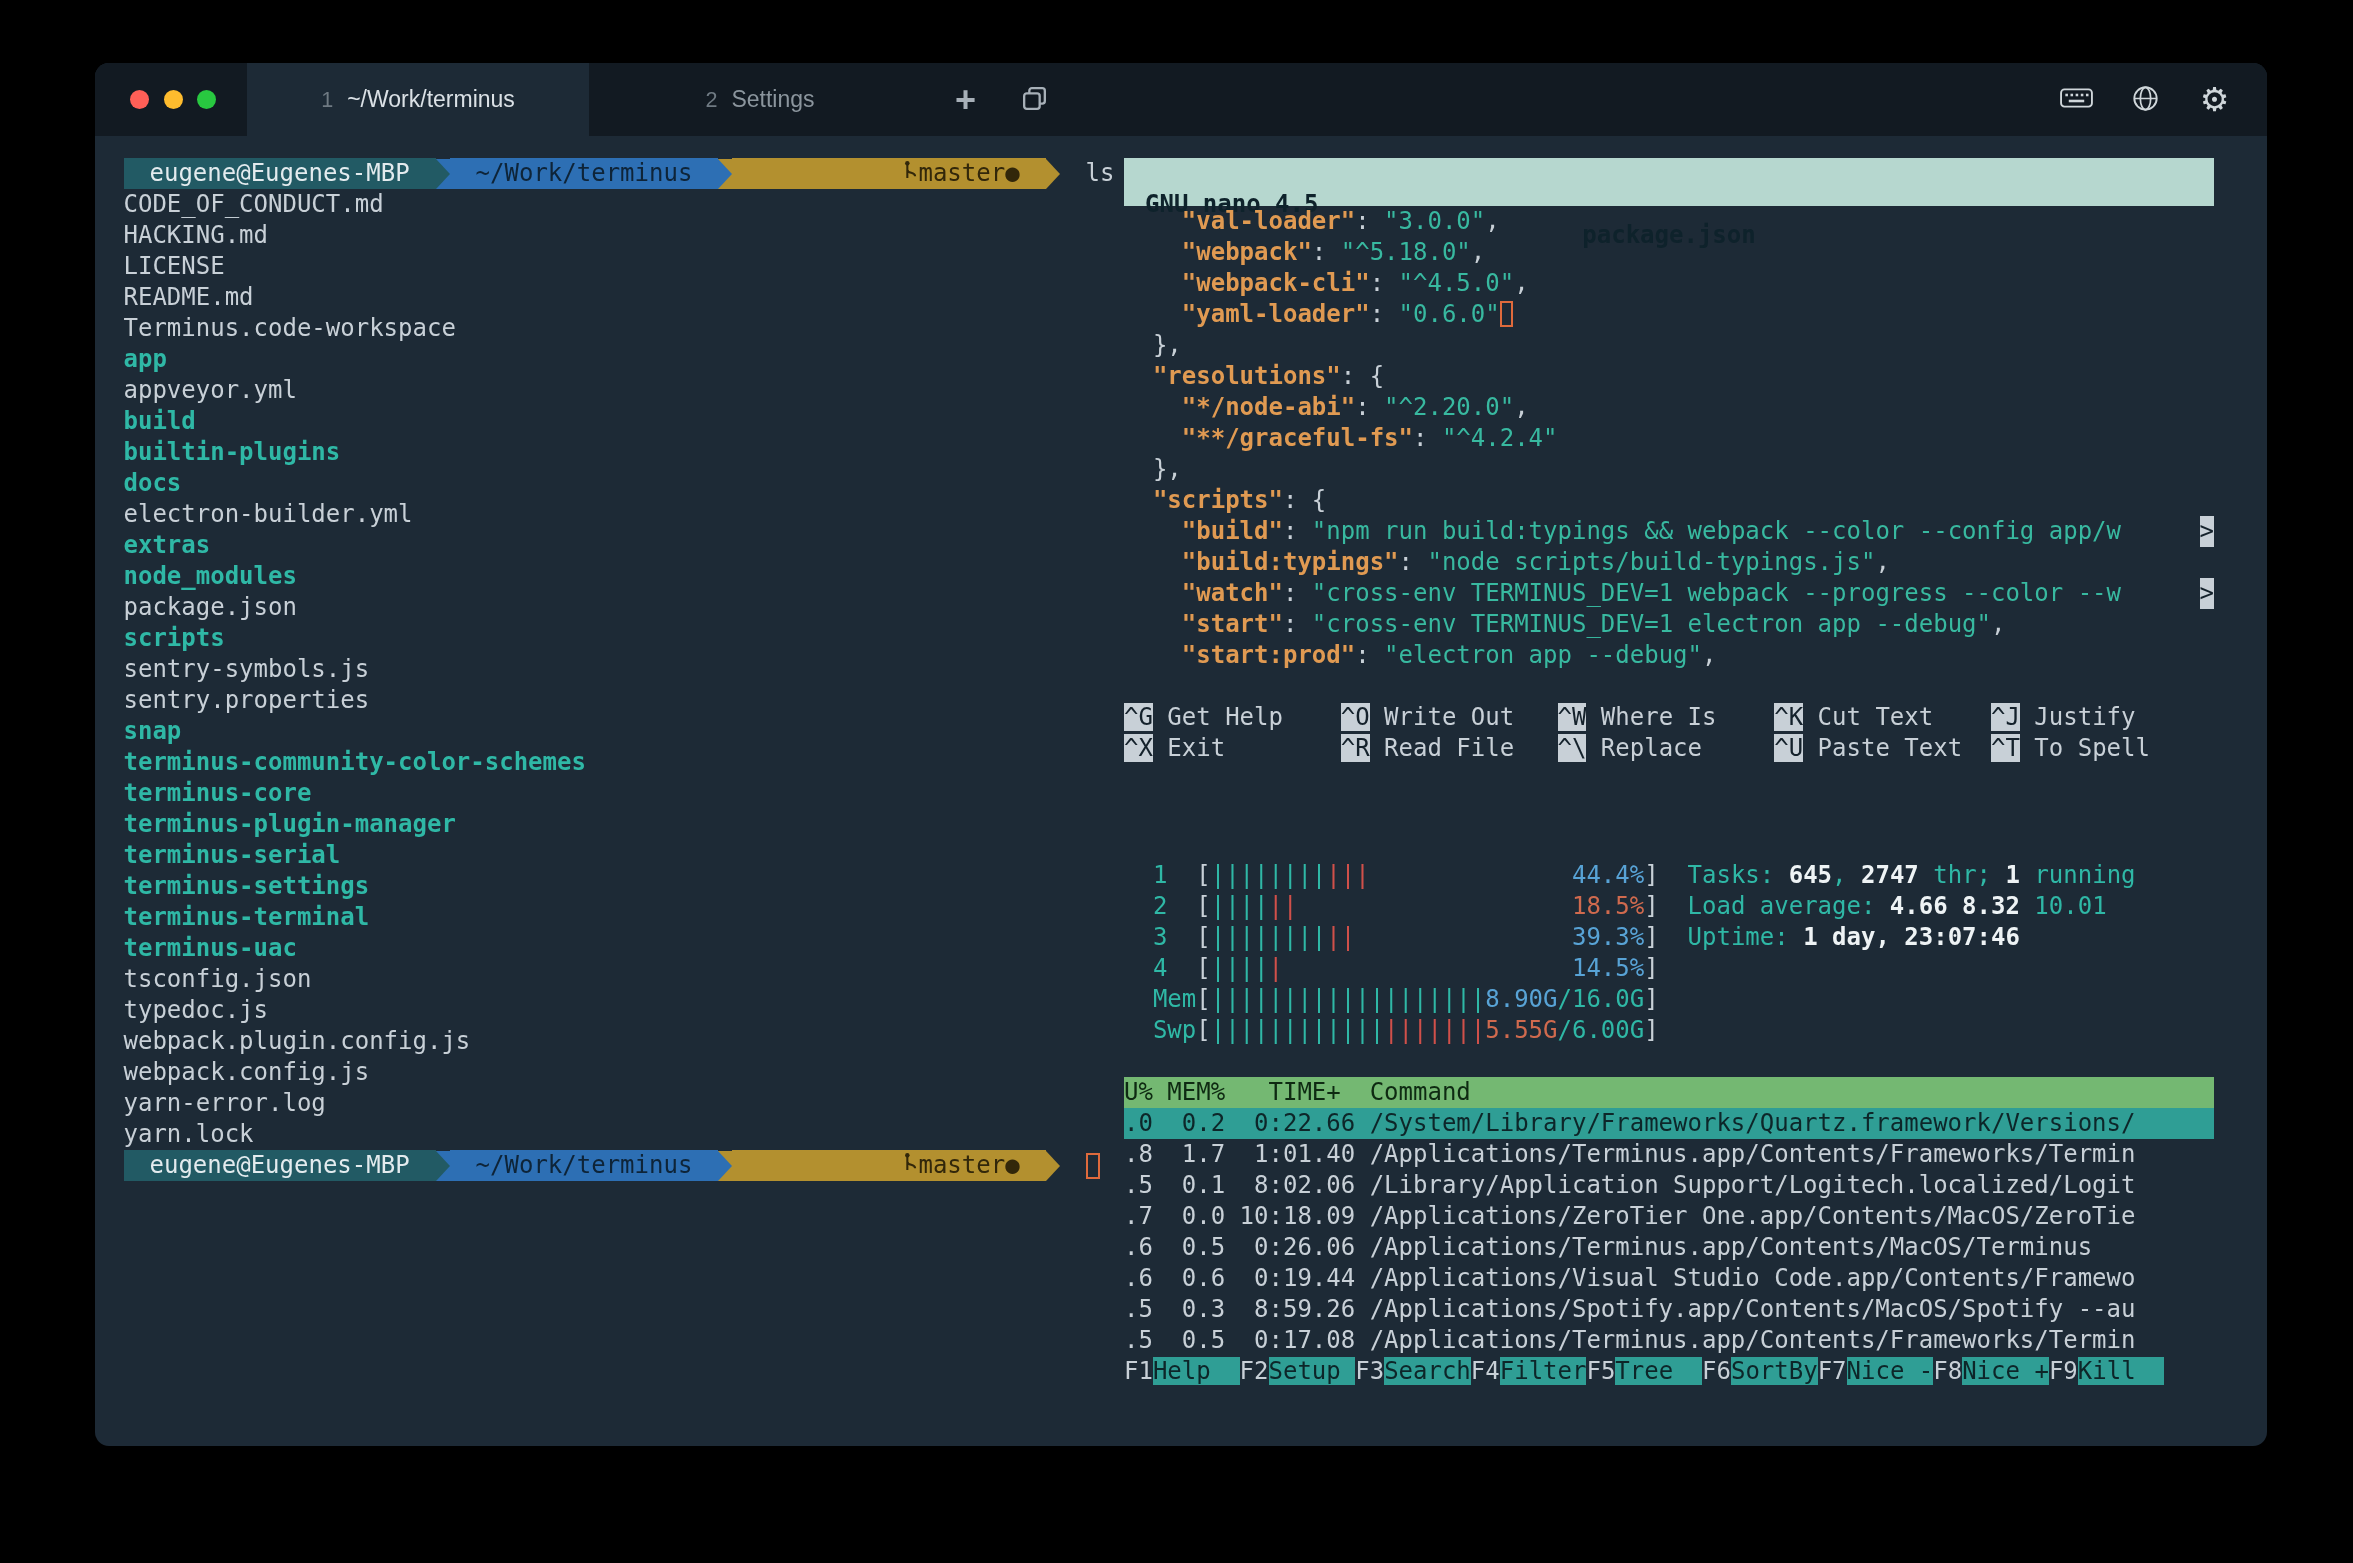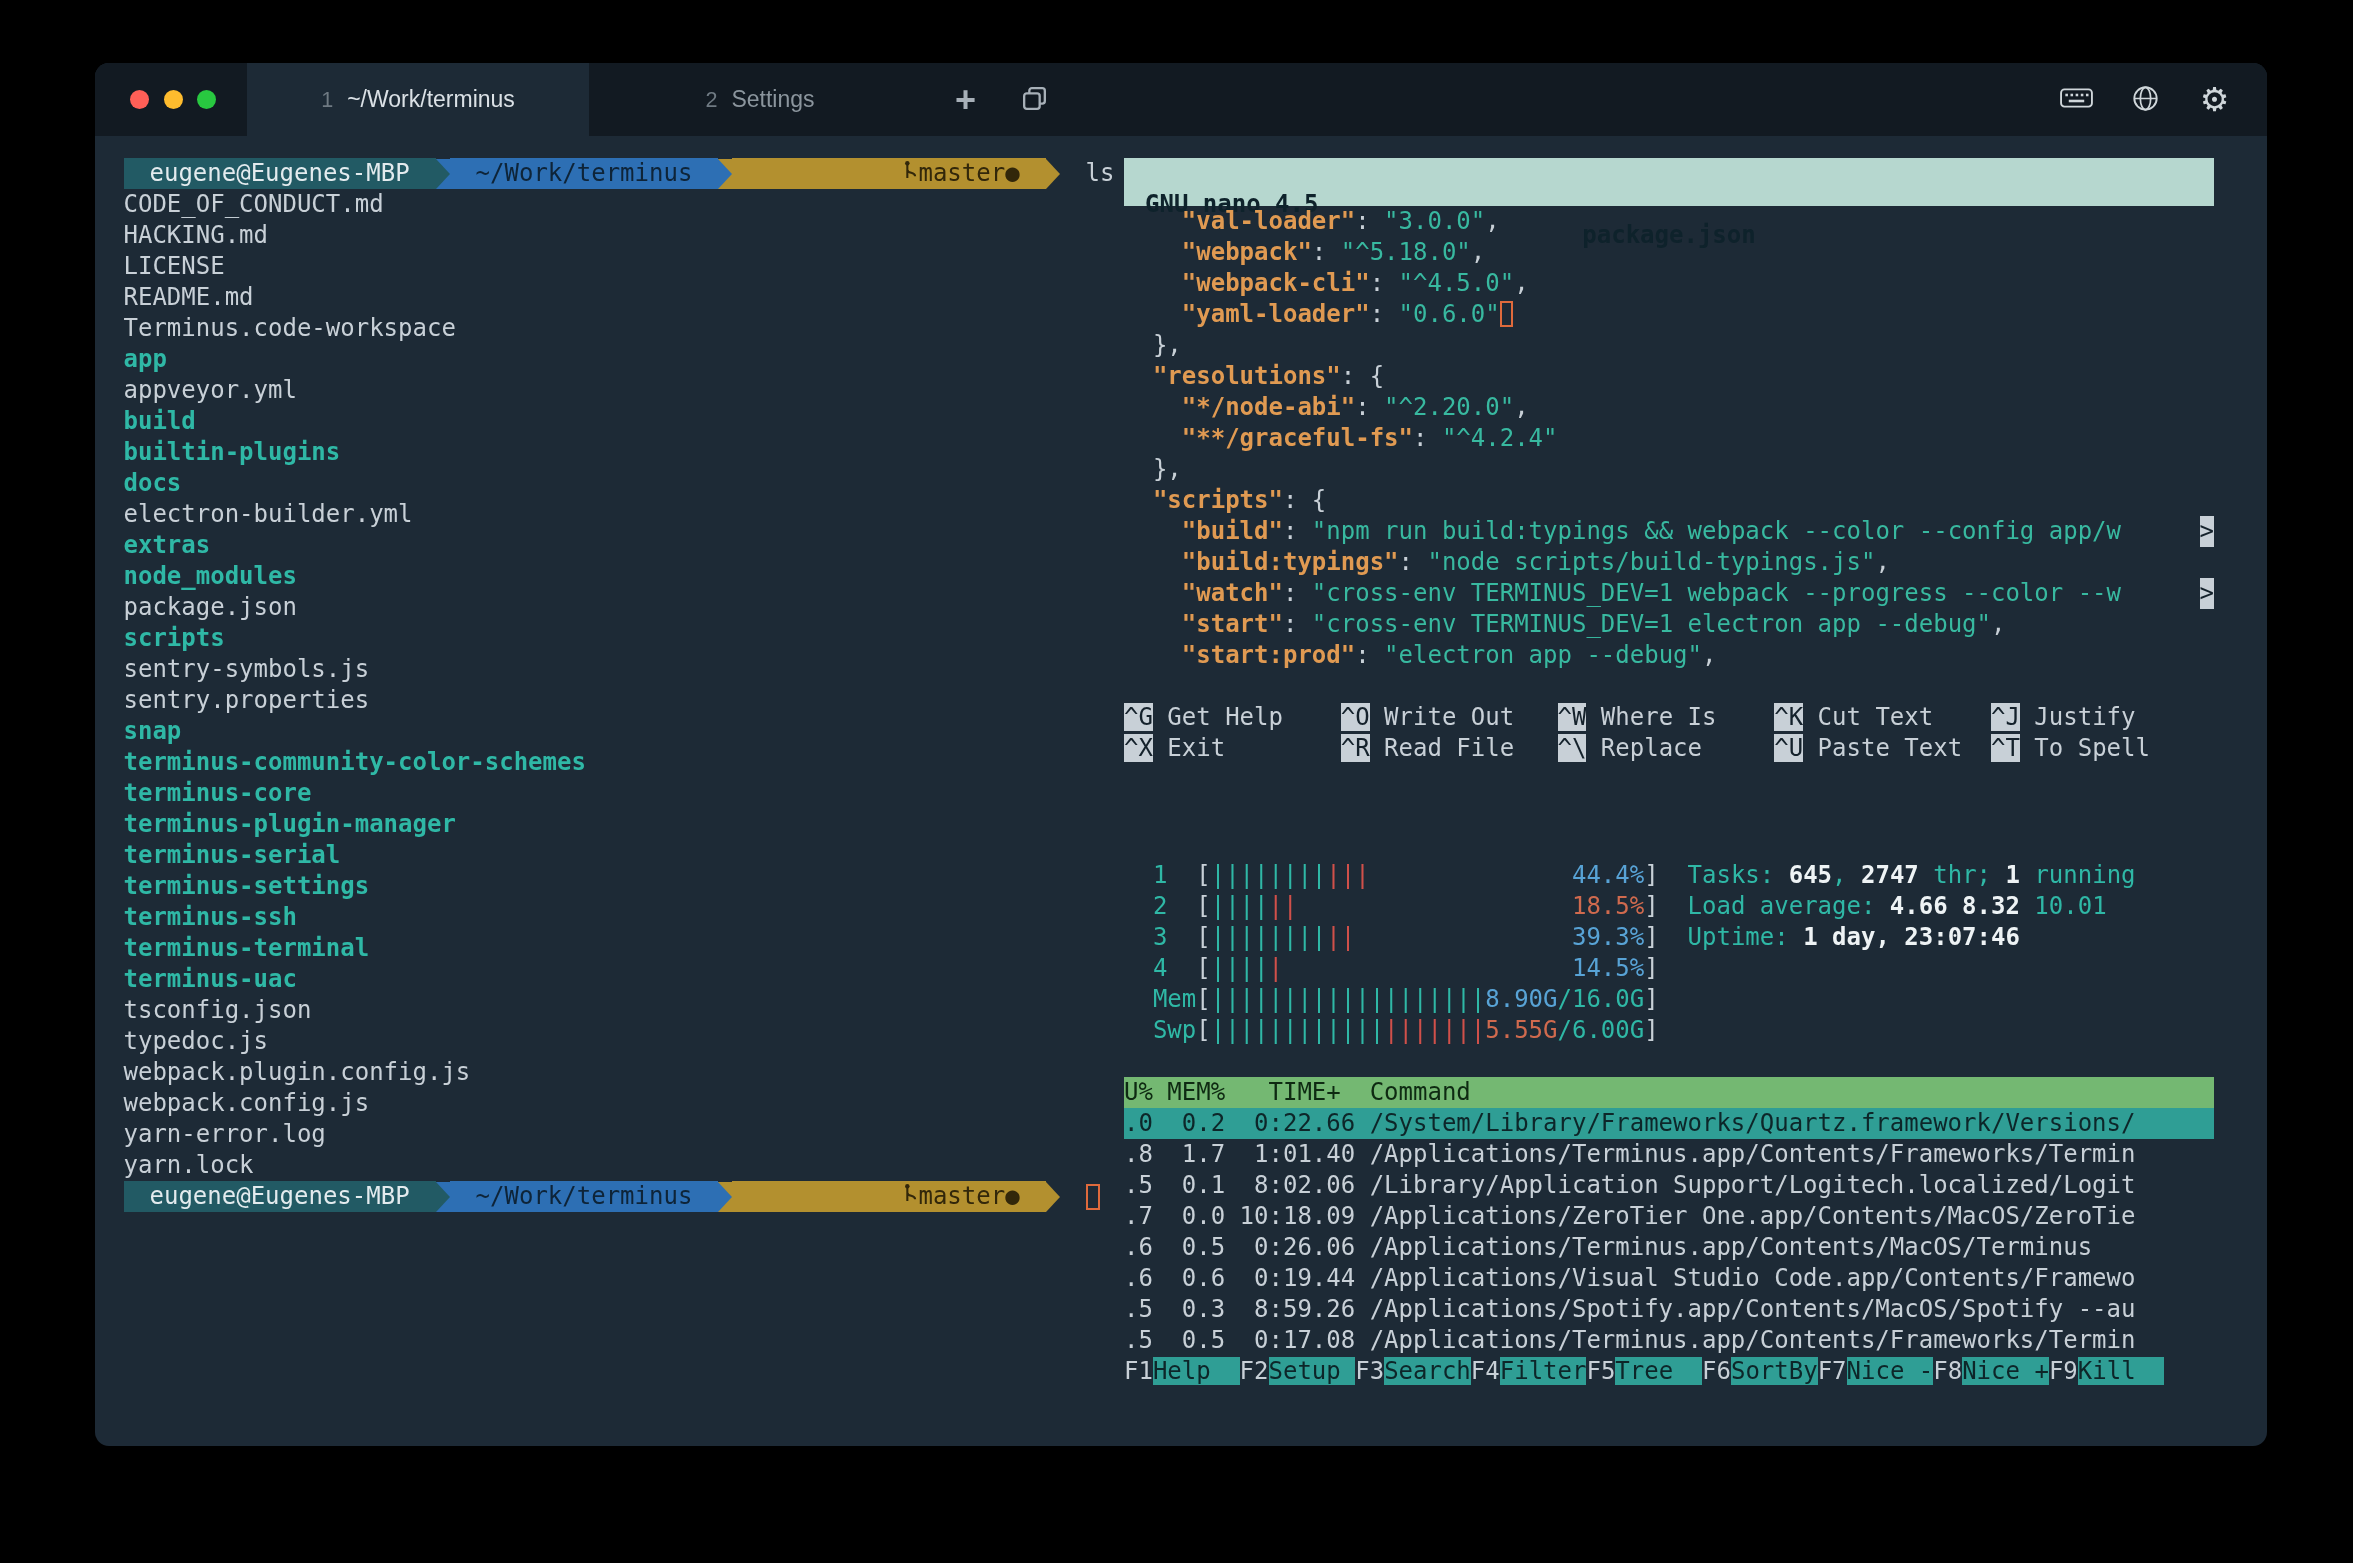--- a/index.html
+++ b/index.html
@@ -170,21 +170,20 @@
         <div class="t-line"><span>package.json</span></div>
         <div class="t-line"><span class="c-d">scripts</span></div>
         <div class="t-line"><span>sentry-symbols.js</span></div>
         <div class="t-line"><span>sentry.properties</span></div>
         <div class="t-line"><span class="c-d">snap</span></div>
         <div class="t-line"><span class="c-d">terminus-community-color-schemes</span></div>
         <div class="t-line"><span class="c-d">terminus-core</span></div>
         <div class="t-line"><span class="c-d">terminus-plugin-manager</span></div>
         <div class="t-line"><span class="c-d">terminus-serial</span></div>
         <div class="t-line"><span class="c-d">terminus-settings</span></div>
-        <div class="t-line"><span class="c-d">terminus-ssh</span></div>
         <div class="t-line"><span class="c-d">terminus-terminal</span></div>
         <div class="t-line"><span class="c-d">terminus-uac</span></div>
         <div class="t-line"><span>tsconfig.json</span></div>
         <div class="t-line"><span>typedoc.js</span></div>
         <div class="t-line"><span>webpack.plugin.config.js</span></div>
         <div class="t-line"><span>webpack.config.js</span></div>
         <div class="t-line"><span>yarn-error.log</span></div>
         <div class="t-line"><span>yarn.lock</span></div>
       </div>
 

